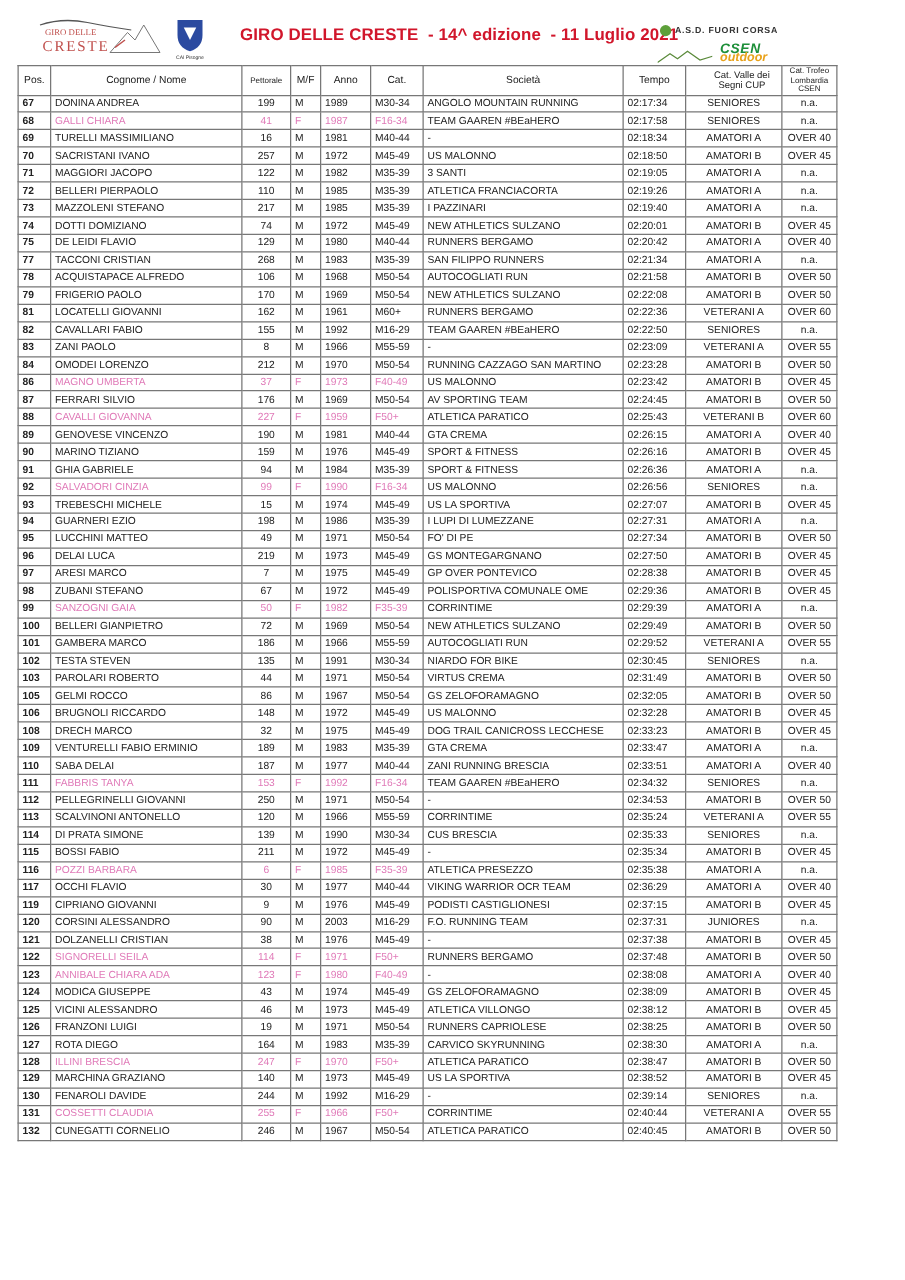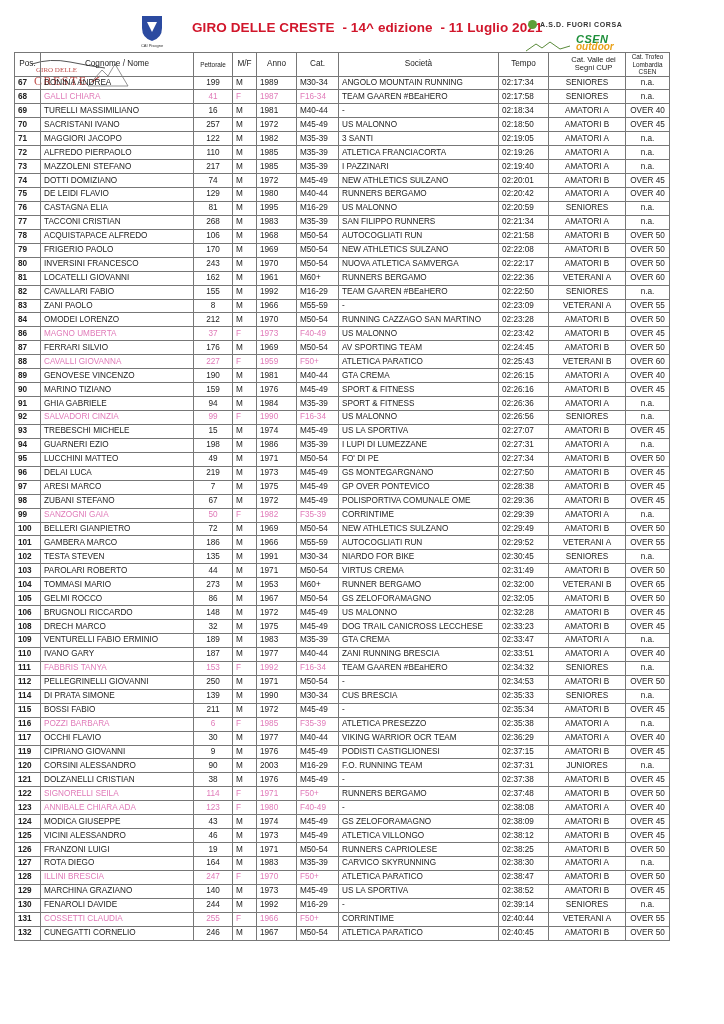--- a/index.html
+++ b/index.html
@@ -1,17 +1,17 @@
 <!DOCTYPE html>
 <html><head>
 <meta charset="utf-8">
 <style>
   html, body { margin:0; padding:0; background:#ffffff; }
   body { width:724px; height:1024px; position:relative; overflow:hidden; font-family:"Liberation Sans", sans-serif; color:#222; }
-  .logo-left { position:absolute; left:30px; top:14px; width:100px; height:32px;margin-top:44px; }
+  .logo-left { position:absolute; left:30px; top:14px; width:100px; height:32px; }
   .logo-cai { position:absolute; left:137px; top:14px; width:30px; height:34px; }
   .title { position:absolute; left:192px; top:20px; font-size:13.5px; font-weight:bold; color:#d1162b; white-space:pre; letter-spacing:0.1px; }
   .logo-fuori { position:absolute; left:528px; top:20px; font-size:7px; font-weight:bold; color:#333; letter-spacing:0.6px; display:flex; align-items:center; gap:3px; }
   .logo-fuori .dot { width:9px; height:9px; border-radius:50%; background:#5da03a; display:inline-block; }
   .logo-csen { position:absolute; left:576px; top:34px; line-height:8px; text-align:left;font-style:italic; }
   .logo-csen .csen { font-size:11px; font-weight:bold; color:#1e8f3a; letter-spacing:0.5px; }
   .logo-csen .outdoor { font-size:10px; font-weight:bold; color:#e9a21a; display:block; }
   .logo-mountain { position:absolute; left:526px; top:38px; width:44px; height:12px; }
   table { position:absolute; left:14px; top:52px; border-collapse:collapse; table-layout:fixed; width:655px; }
   td, th { border:1px solid #777; padding:0 3px; height:12.95px; font-size:8.2px; line-height:12px; white-space:nowrap; overflow:hidden; }
@@ -142,21 +142,21 @@
         <td class="sex">M</td>
         <td class="year">1982</td>
         <td class="cat">M35-39</td>
         <td class="soc">3 SANTI</td>
         <td class="tempo">02:19:05</td>
         <td class="cv c">AMATORI A</td>
         <td class="ct c">n.a.</td>
       </tr>
       <tr>
         <td class="pos">72</td>
-        <td class="name">ALFREDO PIERPAOLO</td>
+        <td class="name">BELLERI PIERPAOLO</td>
         <td class="c c">110</td>
         <td class="sex">M</td>
         <td class="year">1985</td>
         <td class="cat">M35-39</td>
         <td class="soc">ATLETICA FRANCIACORTA</td>
         <td class="tempo">02:19:26</td>
         <td class="cv c">AMATORI A</td>
         <td class="ct c">n.a.</td>
       </tr>
       <tr>
@@ -189,32 +189,20 @@
         <td class="c c">129</td>
         <td class="sex">M</td>
         <td class="year">1980</td>
         <td class="cat">M40-44</td>
         <td class="soc">RUNNERS BERGAMO</td>
         <td class="tempo">02:20:42</td>
         <td class="cv c">AMATORI A</td>
         <td class="ct c">OVER 40</td>
       </tr>
       <tr>
-        <td class="pos">76</td>
-        <td class="name">CASTAGNA ELIA</td>
-        <td class="c c">81</td>
-        <td class="sex">M</td>
-        <td class="year">1995</td>
-        <td class="cat">M16-29</td>
-        <td class="soc">US MALONNO</td>
-        <td class="tempo">02:20:59</td>
-        <td class="cv c">SENIORES</td>
-        <td class="ct c">n.a.</td>
-      </tr>
-      <tr>
         <td class="pos">77</td>
         <td class="name">TACCONI CRISTIAN</td>
         <td class="c c">268</td>
         <td class="sex">M</td>
         <td class="year">1983</td>
         <td class="cat">M35-39</td>
         <td class="soc">SAN FILIPPO RUNNERS</td>
         <td class="tempo">02:21:34</td>
         <td class="cv c">AMATORI A</td>
         <td class="ct c">n.a.</td>
@@ -233,32 +221,20 @@
       </tr>
       <tr>
         <td class="pos">79</td>
         <td class="name">FRIGERIO PAOLO</td>
         <td class="c c">170</td>
         <td class="sex">M</td>
         <td class="year">1969</td>
         <td class="cat">M50-54</td>
         <td class="soc">NEW ATHLETICS SULZANO</td>
         <td class="tempo">02:22:08</td>
-        <td class="cv c">AMATORI B</td>
-        <td class="ct c">OVER 50</td>
-      </tr>
-      <tr>
-        <td class="pos">80</td>
-        <td class="name">INVERSINI FRANCESCO</td>
-        <td class="c c">243</td>
-        <td class="sex">M</td>
-        <td class="year">1970</td>
-        <td class="cat">M50-54</td>
-        <td class="soc">NUOVA ATLETICA SAMVERGA</td>
-        <td class="tempo">02:22:17</td>
         <td class="cv c">AMATORI B</td>
         <td class="ct c">OVER 50</td>
       </tr>
       <tr>
         <td class="pos">81</td>
         <td class="name">LOCATELLI GIOVANNI</td>
         <td class="c c">162</td>
         <td class="sex">M</td>
         <td class="year">1961</td>
         <td class="cat">M60+</td>
@@ -513,32 +489,20 @@
         <td class="c c">44</td>
         <td class="sex">M</td>
         <td class="year">1971</td>
         <td class="cat">M50-54</td>
         <td class="soc">VIRTUS CREMA</td>
         <td class="tempo">02:31:49</td>
         <td class="cv c">AMATORI B</td>
         <td class="ct c">OVER 50</td>
       </tr>
       <tr>
-        <td class="pos">104</td>
-        <td class="name">TOMMASI MARIO</td>
-        <td class="c c">273</td>
-        <td class="sex">M</td>
-        <td class="year">1953</td>
-        <td class="cat">M60+</td>
-        <td class="soc">RUNNER BERGAMO</td>
-        <td class="tempo">02:32:00</td>
-        <td class="cv c">VETERANI B</td>
-        <td class="ct c">OVER 65</td>
-      </tr>
-      <tr>
         <td class="pos">105</td>
         <td class="name">GELMI ROCCO</td>
         <td class="c c">86</td>
         <td class="sex">M</td>
         <td class="year">1967</td>
         <td class="cat">M50-54</td>
         <td class="soc">GS ZELOFORAMAGNO</td>
         <td class="tempo">02:32:05</td>
         <td class="cv c">AMATORI B</td>
         <td class="ct c">OVER 50</td>
@@ -574,21 +538,21 @@
         <td class="sex">M</td>
         <td class="year">1983</td>
         <td class="cat">M35-39</td>
         <td class="soc">GTA CREMA</td>
         <td class="tempo">02:33:47</td>
         <td class="cv c">AMATORI A</td>
         <td class="ct c">n.a.</td>
       </tr>
       <tr>
         <td class="pos">110</td>
-        <td class="name">IVANO GARY</td>
+        <td class="name">SABA DELAI</td>
         <td class="c c">187</td>
         <td class="sex">M</td>
         <td class="year">1977</td>
         <td class="cat">M40-44</td>
         <td class="soc">ZANI RUNNING BRESCIA</td>
         <td class="tempo">02:33:51</td>
         <td class="cv c">AMATORI A</td>
         <td class="ct c">OVER 40</td>
       </tr>
       <tr class="female">
@@ -607,20 +571,32 @@
         <td class="pos">112</td>
         <td class="name">PELLEGRINELLI GIOVANNI</td>
         <td class="c c">250</td>
         <td class="sex">M</td>
         <td class="year">1971</td>
         <td class="cat">M50-54</td>
         <td class="soc">-</td>
         <td class="tempo">02:34:53</td>
         <td class="cv c">AMATORI B</td>
         <td class="ct c">OVER 50</td>
+      </tr>
+      <tr>
+        <td class="pos">113</td>
+        <td class="name">SCALVINONI ANTONELLO</td>
+        <td class="c c">120</td>
+        <td class="sex">M</td>
+        <td class="year">1966</td>
+        <td class="cat">M55-59</td>
+        <td class="soc">CORRINTIME</td>
+        <td class="tempo">02:35:24</td>
+        <td class="cv c">VETERANI A</td>
+        <td class="ct c">OVER 55</td>
       </tr>
       <tr>
         <td class="pos">114</td>
         <td class="name">DI PRATA SIMONE</td>
         <td class="c c">139</td>
         <td class="sex">M</td>
         <td class="year">1990</td>
         <td class="cat">M30-34</td>
         <td class="soc">CUS BRESCIA</td>
         <td class="tempo">02:35:33</td>

